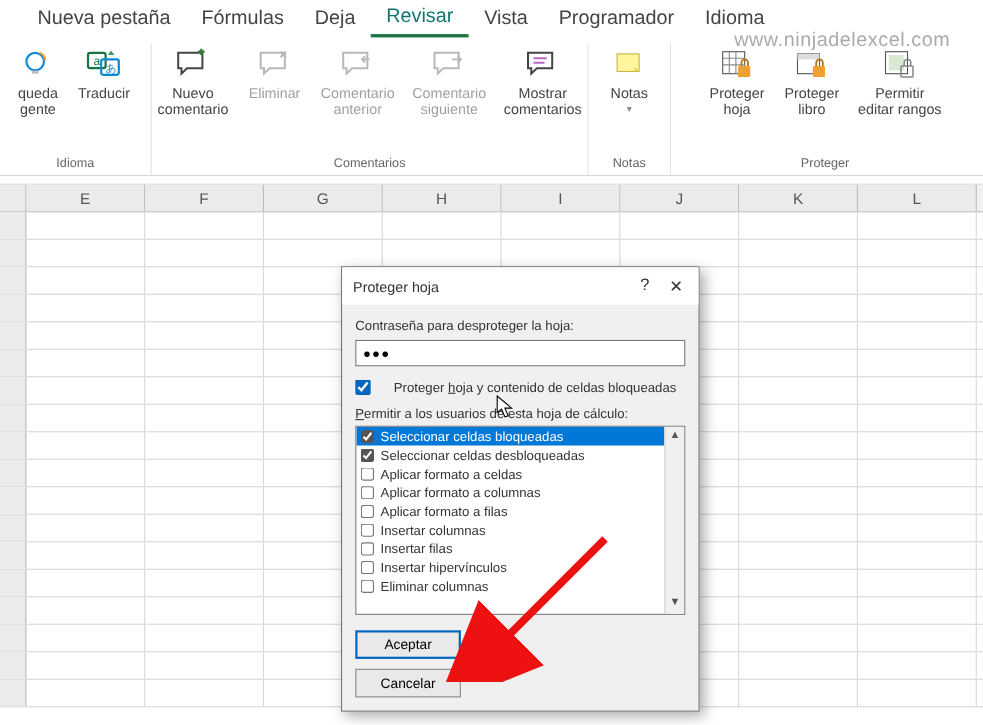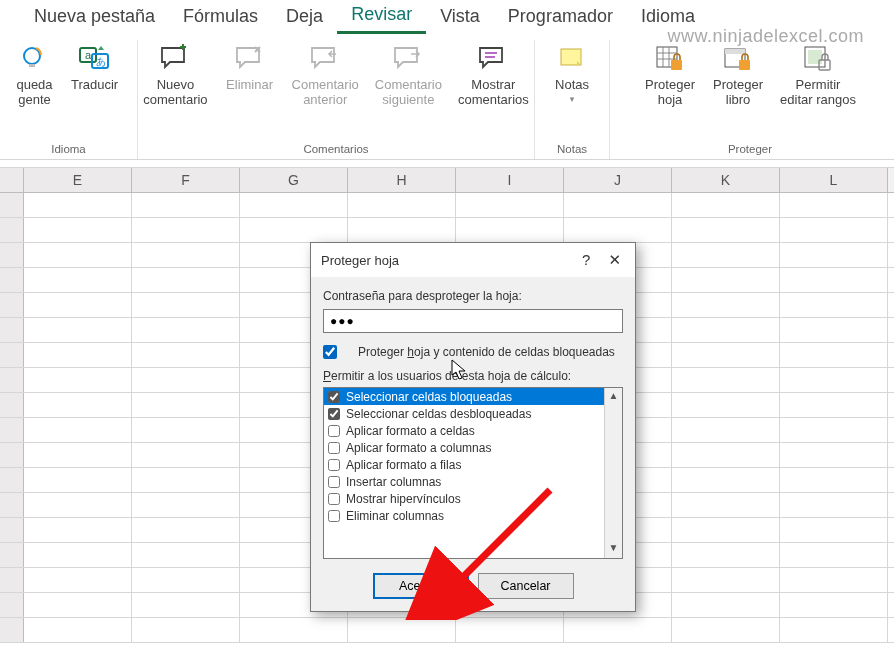--- a/index.html
+++ b/index.html
@@ -116,21 +116,21 @@
   .perm-list {
     border: 1px solid #7a7a7a; background: #fff; height: 172px;
     position: relative;
   }
   .perm-scroll { position: absolute; right: 0; top: 0; bottom: 0; width: 18px; background: #f0f0f0; border-left: 1px solid #cfcfcf; }
   .perm-scroll .arr { height: 18px; text-align: center; line-height: 16px; font-size: 10px; color: #555; }
   .perm-items { position: absolute; left: 0; right: 18px; top: 0; bottom: 0; overflow: hidden; }
   .perm-item { display: flex; align-items: center; gap: 6px; padding: 0 4px; height: 17px; font-size: 12px; }
   .perm-item.sel { background: #0078d7; color: #fff; }
   .perm-item input[type=checkbox] { width: 12px; height: 12px; accent-color: #555;}
-  .dialog-buttons { display: flex; gap: 9px; justify-content: center; margin-top: 14px; }
+  .dialog-buttons { display: flex; gap: 9px; justify-content: center; margin-top: 14px; flex-direction: column; }
   .dlg-btn {
     width: 96px; height: 26px; border: 1px solid #8a8a8a; background: #e9e9e9;
     font-family: inherit; font-size: 12.5px; cursor: pointer;
   }
   .dlg-btn.primary { border: 2px solid #0067c0; background: #e9e9e9; }
   
   .arrow-svg { position: absolute; left: 390px; top: 450px; width: 190px; height: 170px; pointer-events: none; }
   
   .cursor-fake { position: absolute; left: 451px; top: 359px; width: 18px; height: 22px; pointer-events: none; }
   
@@ -554,21 +554,25 @@
           <div class="perm-item">
             <input type="checkbox" style="">
             <span>Aplicar formato a filas</span>
           </div>
           <div class="perm-item">
             <input type="checkbox" style="">
             <span>Insertar columnas</span>
           </div>
           <div class="perm-item">
             <input type="checkbox" style="">
-            <span>Mostrar hipervínculos</span>
+            <span>Insertar filas</span>
+          </div>
+          <div class="perm-item">
+            <input type="checkbox" style="">
+            <span>Insertar hipervínculos</span>
           </div>
           <div class="perm-item">
             <input type="checkbox" style="">
             <span>Eliminar columnas</span>
           </div>
         </div>
       <div class="perm-scroll">
         <div class="arr">▲</div>
         <div style="flex:1"></div>
         <div class="arr" style="position:absolute;bottom:0;width:100%">▼</div>

